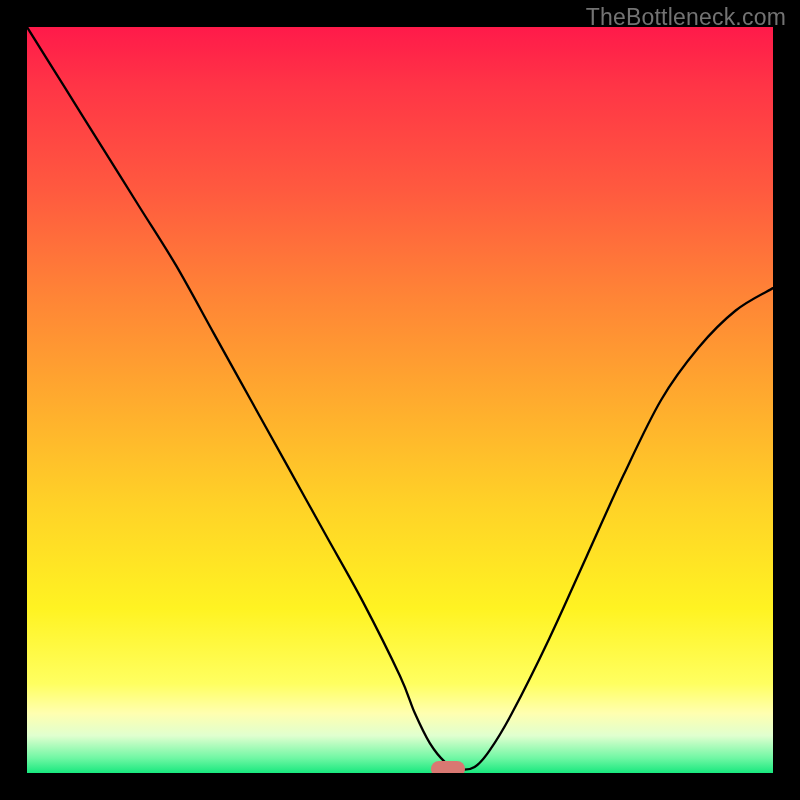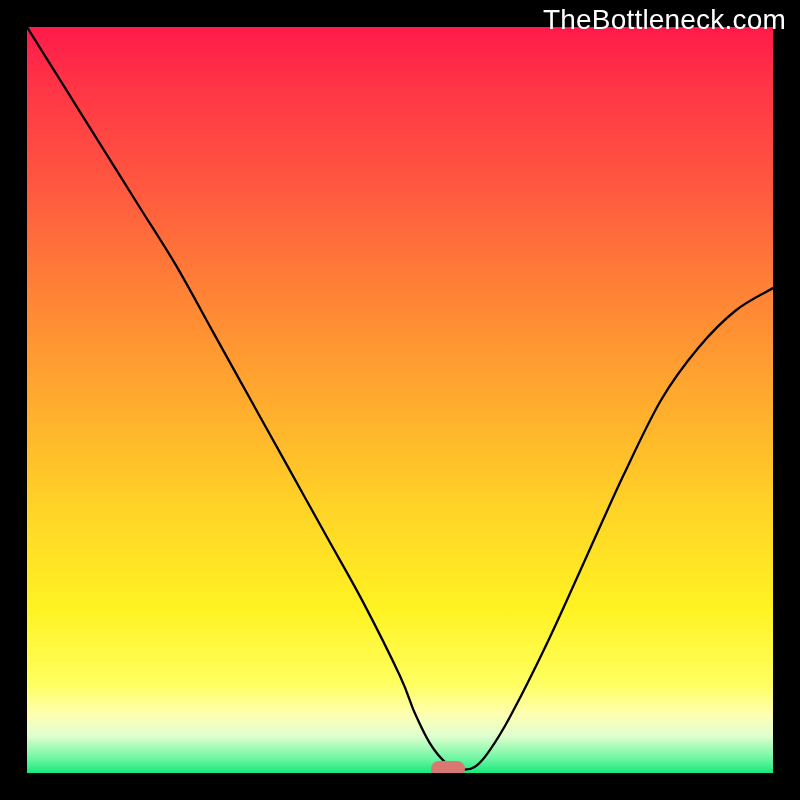--- a/index.html
+++ b/index.html
@@ -14,22 +14,22 @@
   .frame {
     position: relative;
     width: 800px;
     height: 800px;
     background: #000;
   }
   .watermark {
     position: absolute;
     top: 4px;
     right: 14px;
-    color: #ffffff;
-    font-size: 28px;
+    color: #737373;
+    font-size: 23px;
     font-weight: 500;
     letter-spacing: 0.2px;
     z-index: 50;
   }
   .plot {
     position: absolute;
     left: 27px;
     top: 27px;
     width: 746px;
     height: 746px;

